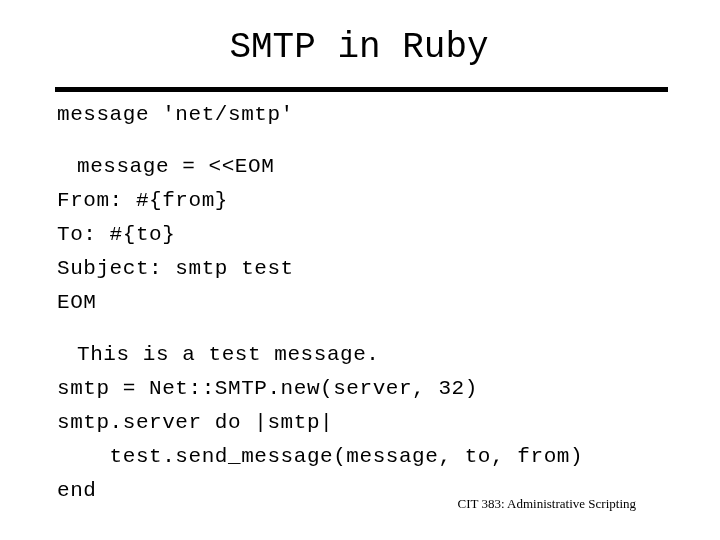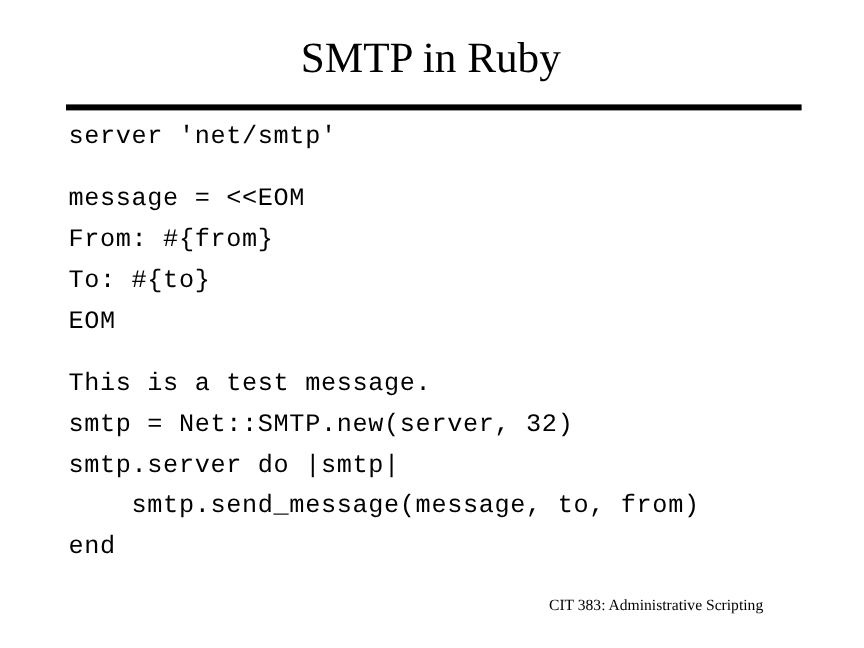--- a/index.html
+++ b/index.html
@@ -20,21 +20,21 @@
     height: 540px;
     background: #ffffff;
     box-sizing: border-box;
   }
   .slide-title {
     position: absolute;
     left: 0;
     top: 26px;
     width: 718px;
     text-align: center;
-    font-family: Liberation Serif, serif;
+    font-family: Liberation Mono, monospace;
     font-size: 36px;
     line-height: 44px;
     font-weight: normal;
     color: #000000;
     letter-spacing: 0px;
     white-space: nowrap;
   }
   .title-rule {
     position: absolute;
     left: 55px;
@@ -56,20 +56,21 @@
     height: 34px;
     line-height: 34px;
     white-space: pre;
     font-family: "Liberation Mono", monospace;
     font-size: 21px;
     letter-spacing: 0.55px;
     color: #000000;
   }
   .code-line.blank-before {
     margin-top: 18px;
+    margin-left: 20px;
   }
   .slide-footer {
     position: absolute;
     left: 0;
     top: 495px;
     width: 636px;
     text-align: right;
     font-family: "Liberation Serif", serif;
     font-size: 13px;
     line-height: 17px;
@@ -80,27 +81,28 @@
 </head>
 <body>
 
 <div class="slide">
 
   <div class="slide-title">SMTP in Ruby</div>
 
   <div class="title-rule"></div>
 
   <div class="code-body">
-      <div class="code-line">server 'net/smtp'</div>
+      <div class="code-line">message 'net/smtp'</div>
       <div class="code-line blank-before">message = &lt;&lt;EOM</div>
       <div class="code-line">From: #{from}</div>
       <div class="code-line">To: #{to}</div>
+      <div class="code-line">Subject: smtp test</div>
       <div class="code-line">EOM</div>
       <div class="code-line blank-before">This is a test message.</div>
       <div class="code-line">smtp = Net::SMTP.new(server, 32)</div>
       <div class="code-line">smtp.server do |smtp|</div>
-      <div class="code-line">    smtp.send_message(message, to, from)</div>
+      <div class="code-line">    test.send_message(message, to, from)</div>
       <div class="code-line">end</div>
     </div>
 
   <div class="slide-footer">CIT 383: Administrative Scripting</div>
 
 </div>
 
 </body></html>

